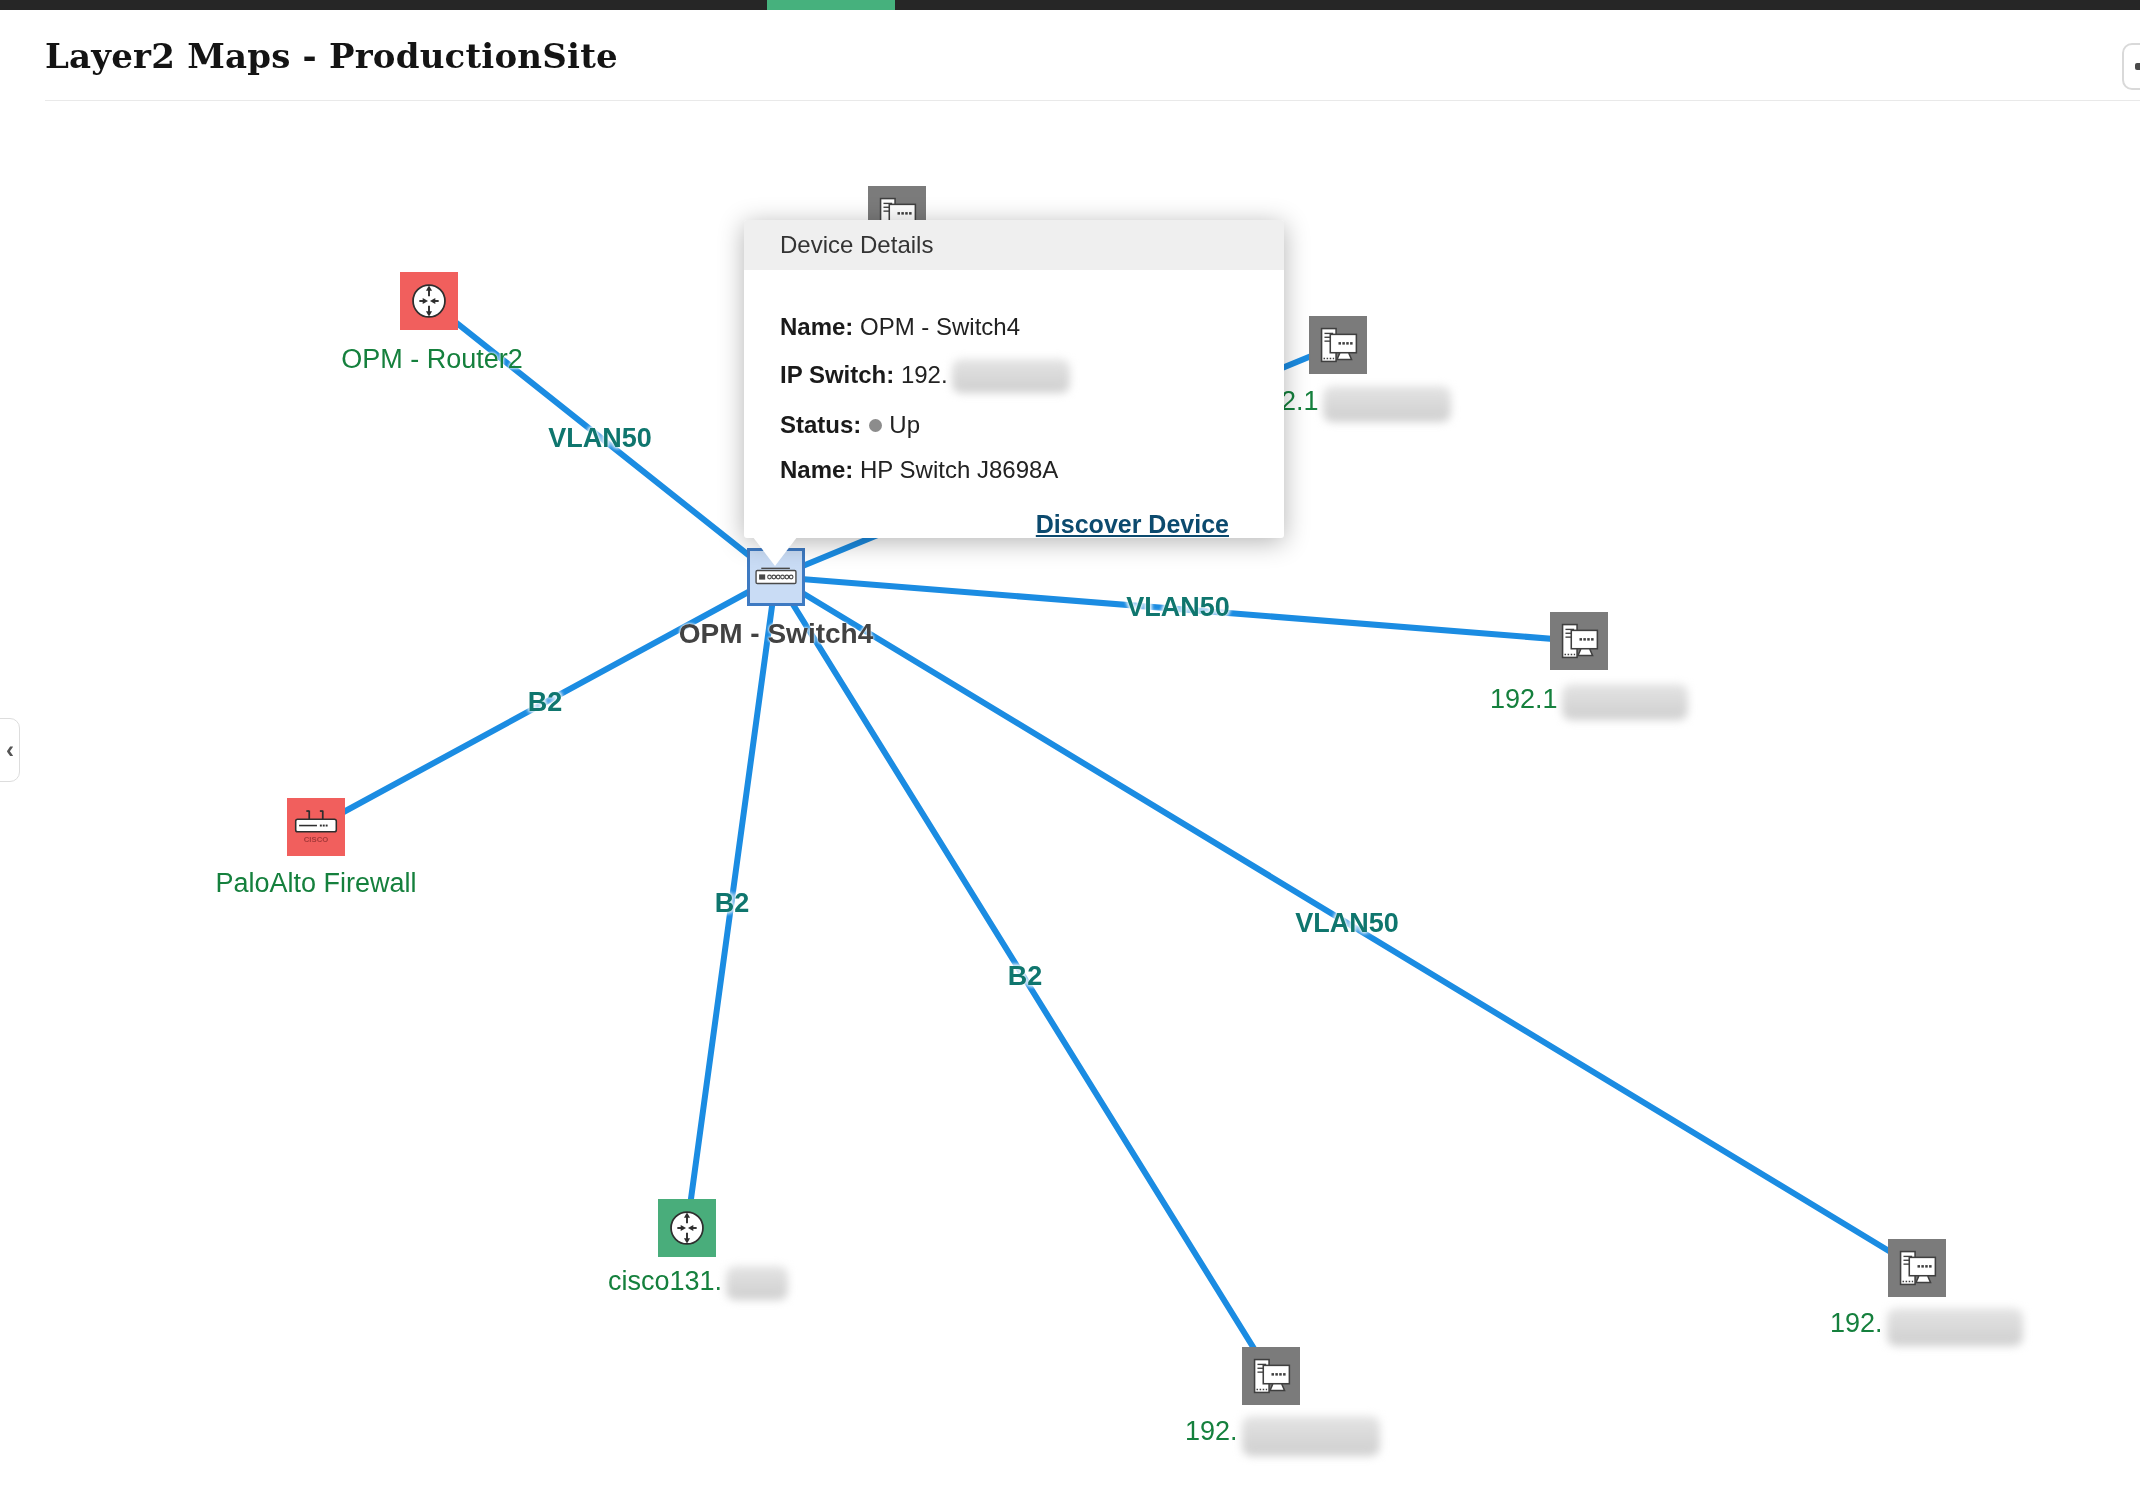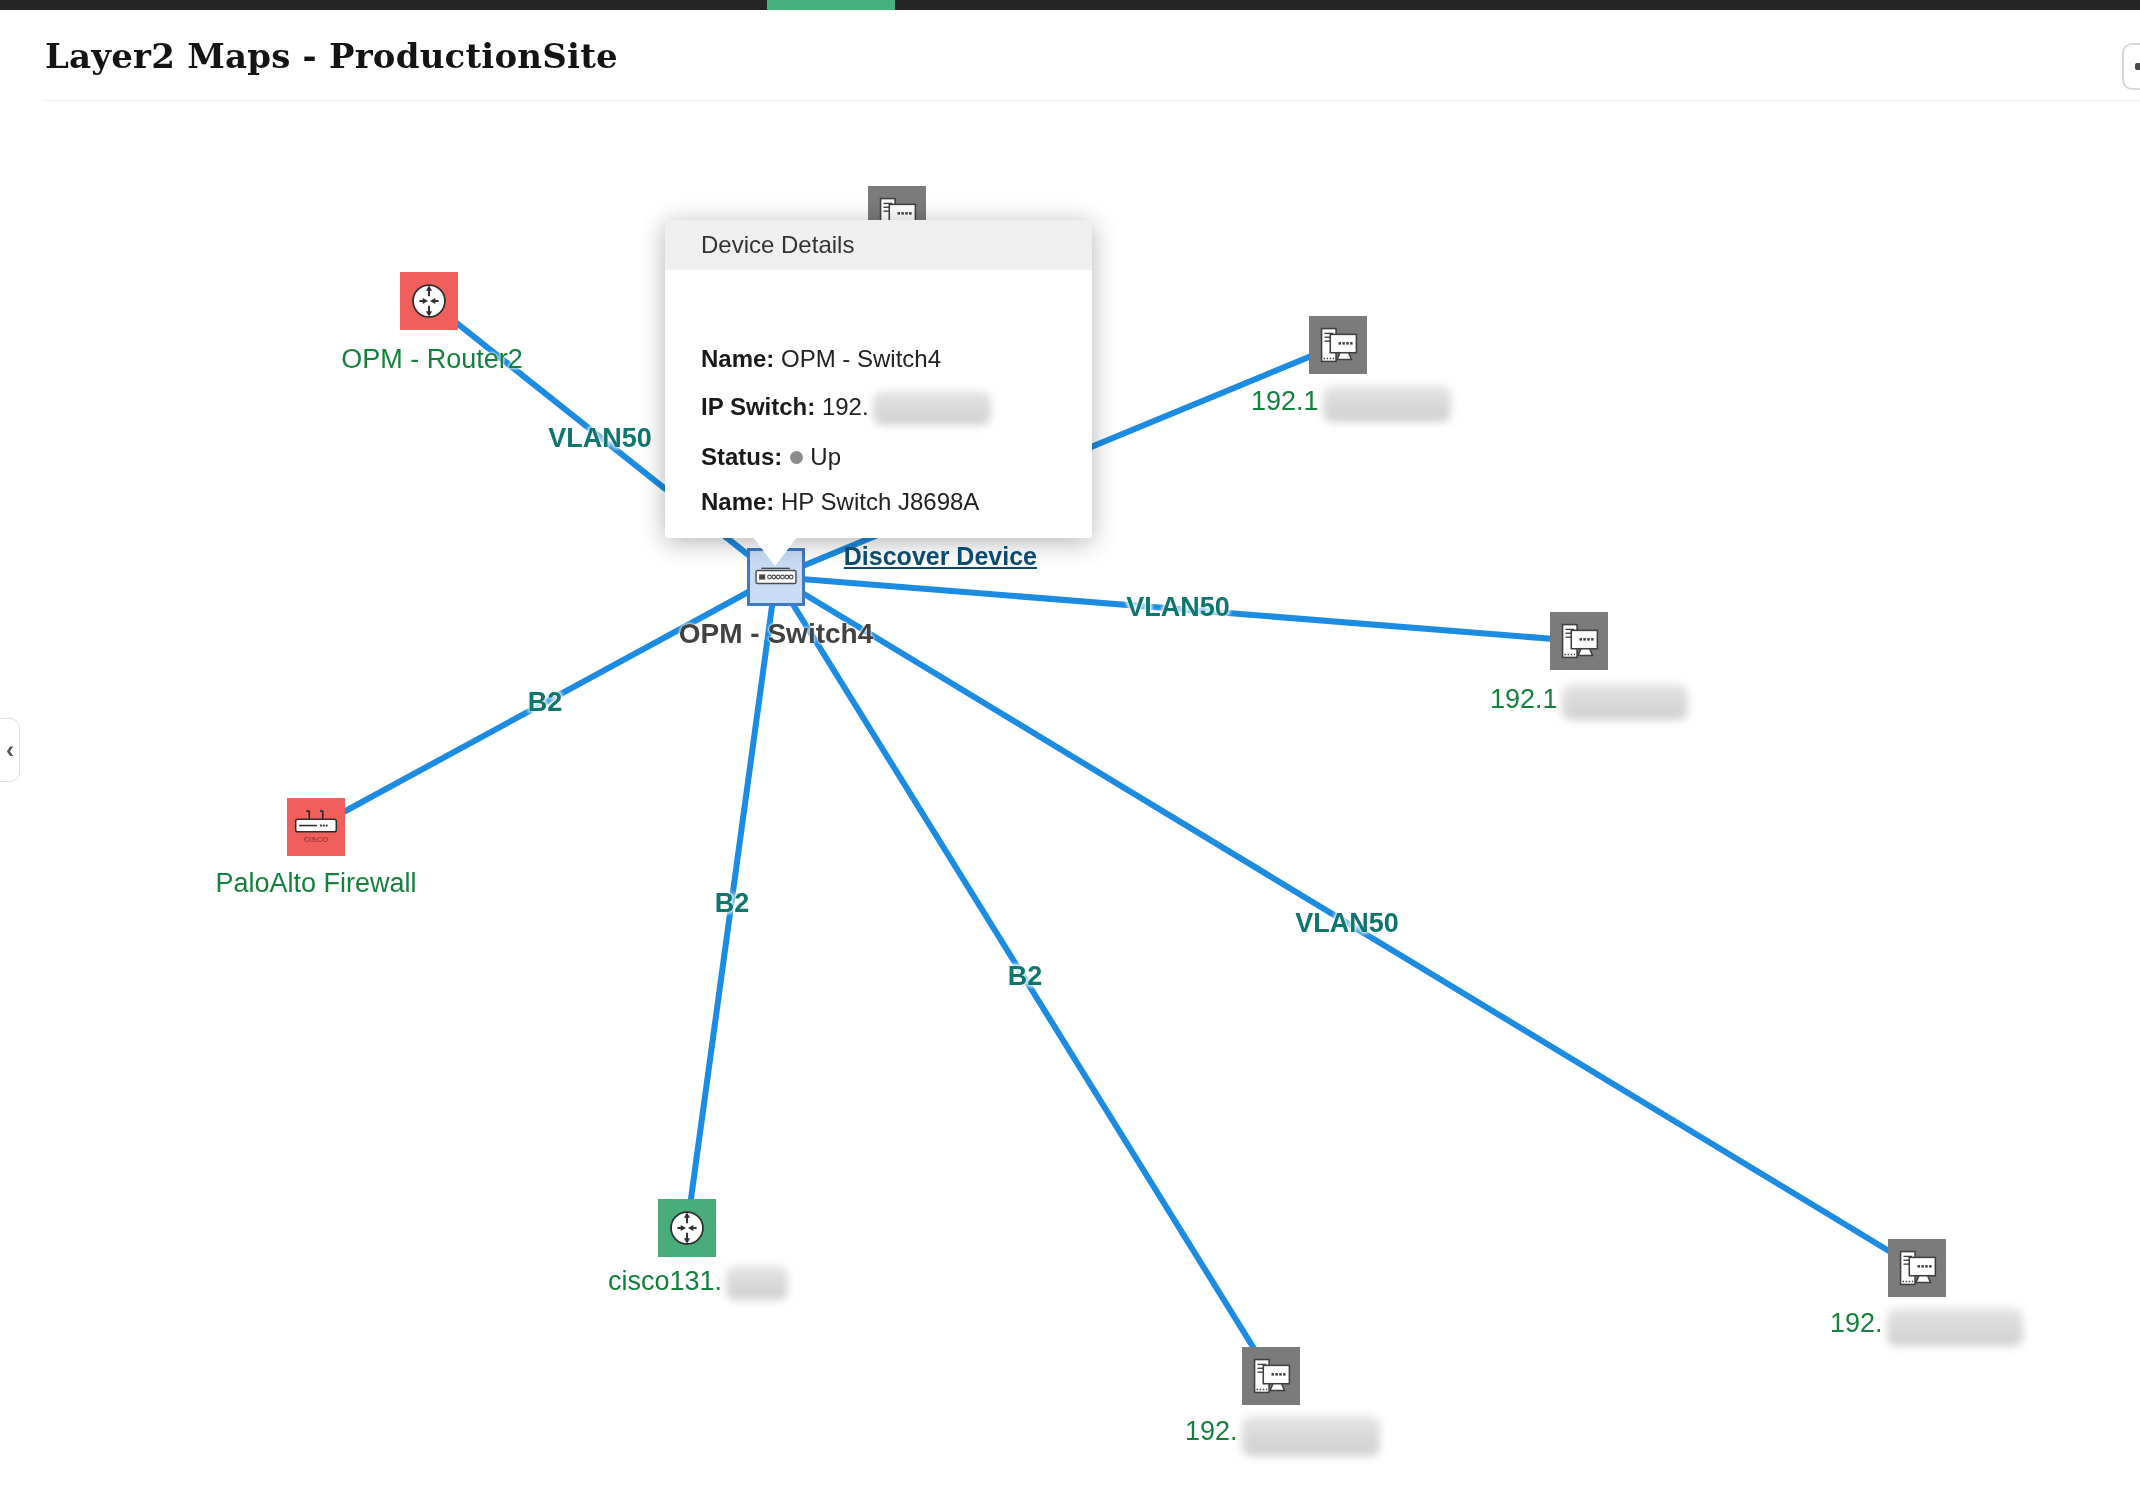--- a/index.html
+++ b/index.html
@@ -50,29 +50,29 @@
     position:absolute;z-index:4;transform:translate(-50%,-50%);
     font-weight:bold;color:#0f766e;font-size:27px;white-space:nowrap;
     text-shadow:0 0 4px #fff,0 0 4px #fff,0 0 5px #fff;
   }
   .redacted{
     display:inline-block;background:linear-gradient(#e4e4e4,#cfcfcf);
     border-radius:9px;filter:blur(4px);
   }
   
   .popup{
-    position:absolute;left:665px;top:220px;width:427px;height:318px;background:#fff;
+    position:absolute;left:744px;top:220px;width:540px;height:318px;background:#fff;
     border-radius:3px;z-index:10;box-shadow:0 4px 26px rgba(0,0,0,0.30);
   }
   .popup-header{
     height:50px;background:#efefef;border-radius:3px 3px 0 0;
     display:flex;align-items:center;padding-left:36px;box-sizing:border-box;
     font-size:24px;color:#333;
   }
-  .popup-body{padding:76px 30px 0 36px;font-size:24px;color:#222;}
+  .popup-body{padding:44px 30px 0 36px;font-size:24px;color:#222;}
   .popup-row{margin-bottom:19px;line-height:26px;}
   .popup-row b{color:#1a1a1a;}
   .status-dot{
     display:inline-block;width:13px;height:13px;border-radius:50%;
     background:#8c8c8c;margin:0 7px 1px 8px;
   }
   .ip-redact{width:118px;height:34px;vertical-align:-10px;margin-left:4px;}
   .popup-link-row{text-align:right;padding:8px 25px 0 0;}
   .popup-link{
     color:#0c4a6e;font-size:25px;font-weight:bold;text-decoration:underline;cursor:pointer;

